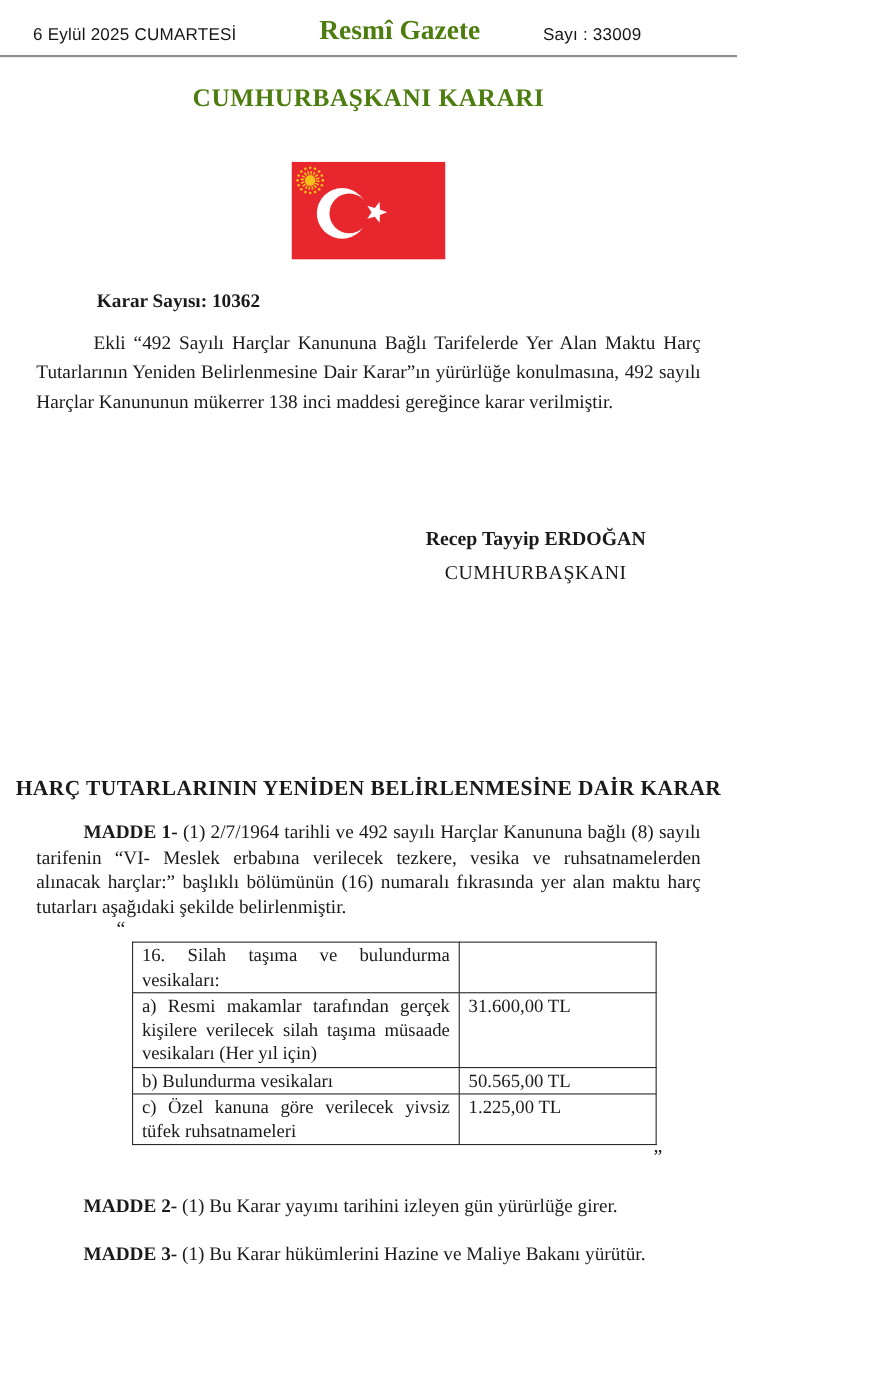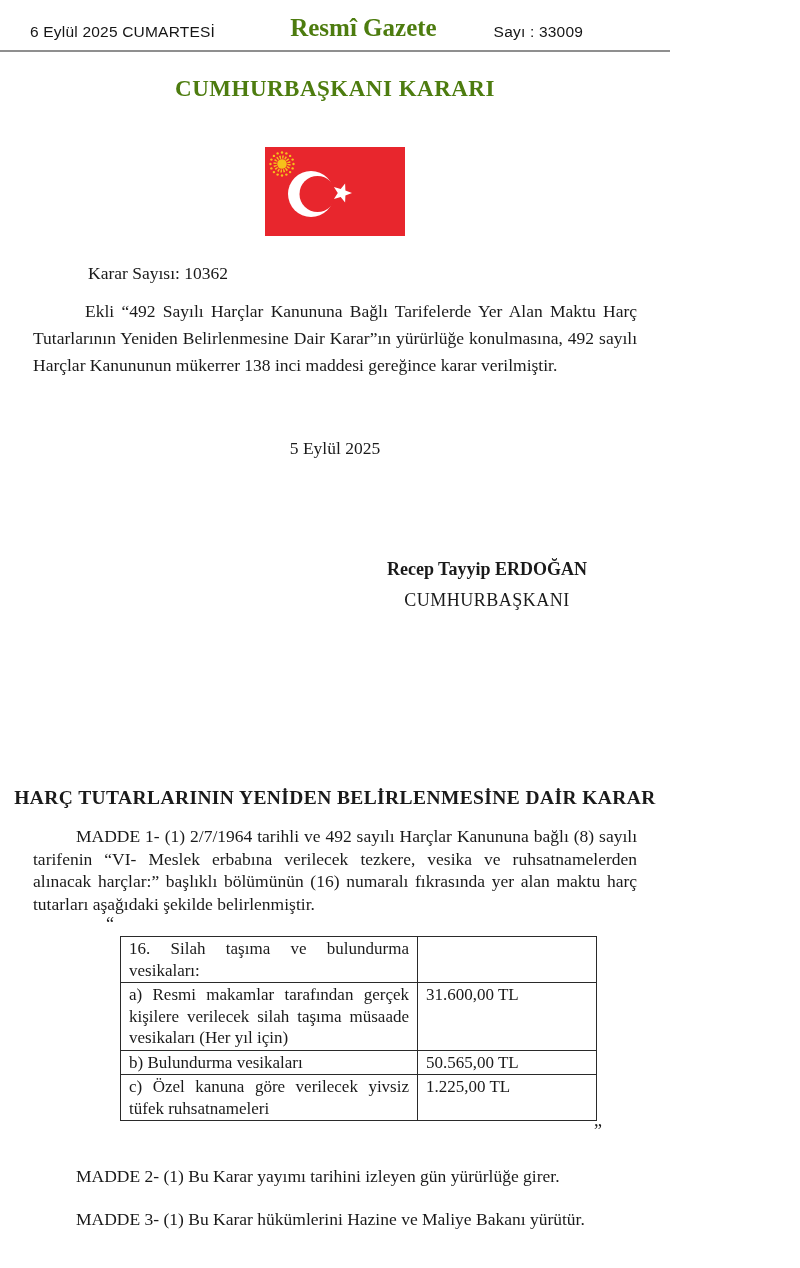--- a/index.html
+++ b/index.html
@@ -33,30 +33,30 @@
     margin: 23px 0 0 0; text-align: center;
     font-size: 23px; font-weight: 700; letter-spacing: .5px;
     line-height: 28px; color: #4d7c0f;
   }
 
   .flag-wrap { width: 140px; height: 89px; margin: 44px auto 0 auto; }
   .flag-wrap svg { display: block; }
 
   .karar-no {
     margin: 26px 0 0 88px;
-    font-size: 17.5px; font-weight: 400; line-height: 22px;
+    font-size: 17.5px; font-weight: 700; line-height: 22px;
   }
 
   .body-par {
     margin: 14px 33px 0 33px;
     font-size: 17.5px; line-height: 27px;
     text-align: justify; text-indent: 52px;
   }
   .madde { line-height: 22.5px; text-indent: 43px; }
-  .madde b { font-weight: 400; }
+  .madde b { font-weight: 700; }
 
   .date-line { margin-top: 58px; text-align: center; font-size: 17.5px; line-height: 22px; }
 
   .signature { width: max-content; margin: 99px 83px 0 auto; text-align: center; }
   .sig-name  { font-size: 18px; font-weight: 700; line-height: 22px; }
   .sig-title { font-size: 18px; line-height: 22px; margin-top: 9px; letter-spacing: .5px; }
 
   .annex-title {
     margin-top: 174px; text-align: center;
     font-size: 19.5px; font-weight: 700; line-height: 26px;
@@ -126,21 +126,20 @@
       </g>
 
       <polygon points="87,46 80.4,43.5 80.1,36.5 75.7,42 68.9,40.1 72.8,46 68.9,51.9 75.7,50 80.1,55.5 80.4,48.5" fill="#ffffff"></polygon>
     </svg>
   </div>
 
   <div class="karar-no">Karar Sayısı: 10362</div>
 
   <p class="body-par">Ekli “492 Sayılı Harçlar Kanununa Bağlı Tarifelerde Yer Alan Maktu Harç Tutarlarının Yeniden Belirlenmesine Dair Karar”ın yürürlüğe konulmasına, 492 sayılı Harçlar Kanununun mükerrer 138 inci maddesi gereğince karar verilmiştir.</p>
 
-  <div class="date-line">5 Eylül 2025</div>
 
   <div class="signature">
     <div class="sig-name">Recep Tayyip ERDOĞAN</div>
     <div class="sig-title">CUMHURBAŞKANI</div>
   </div>
 
   <div class="annex-title">
     <div>HARÇ TUTARLARININ YENİDEN BELİRLENMESİNE DAİR KARAR</div>
   </div>
 

